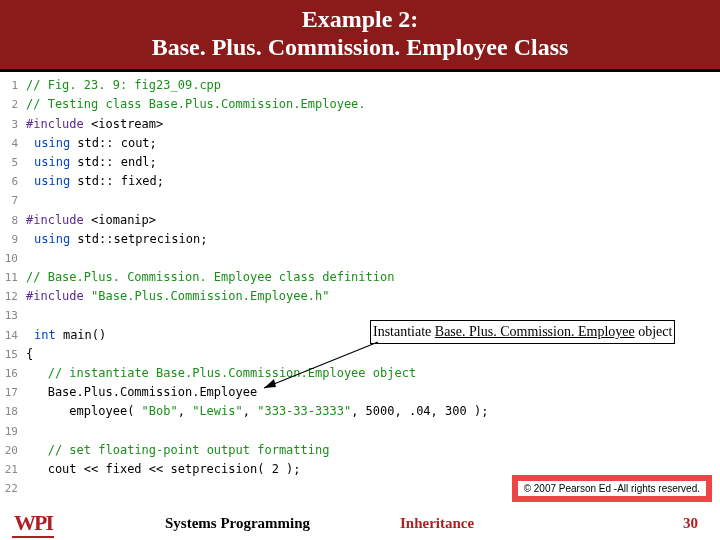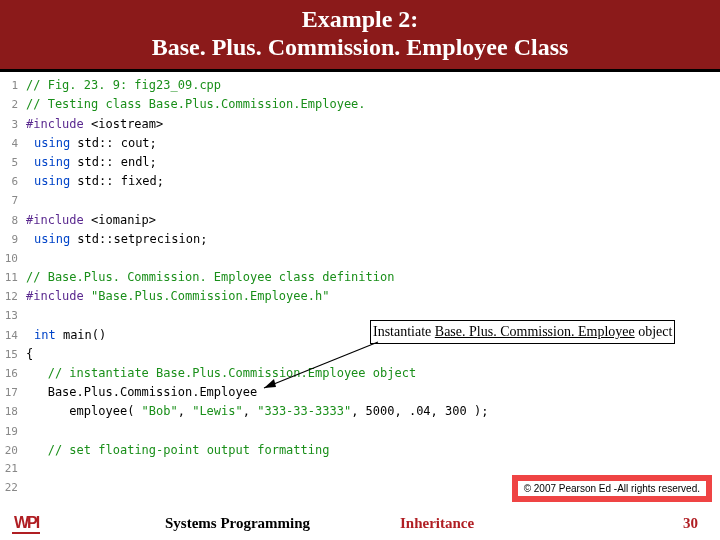--- a/index.html
+++ b/index.html
@@ -12,21 +12,21 @@
   .code { }
   .tok-comment { color: #1a8f1a; }
   .tok-pre { color: #5a298f; }
   .tok-kw { color: #0044c8; margin-left: 8px; }
   .tok-str { color: #1a8f1a; }
   .callout { position: absolute; border: 1px solid #000; background: #fff; padding: 3px 2px; font-family: "Times New Roman", serif; font-size: 14px; }
   .callout u { text-decoration: underline; }
   .arrow-svg { position: absolute; pointer-events: none; }
   .copyright { position: absolute; right: 8px; bottom: 38px; border: 6px solid #ef4444; padding: 2px 6px; font-size: 10px; background: #fff; }
   .footer { position: absolute; bottom: 0; left: 0; right: 0; height: 34px; display: flex; align-items: center; }
-  .wpi-logo { font-family: Liberation Sans, sans-serif; font-weight: bold; font-size: 16px; color: #b01e23; letter-spacing: -2px; margin-left: 14px; position: relative; }
+  .wpi-logo { font-family: Liberation Serif, serif; font-weight: bold; font-size: 22px; color: #b01e23; letter-spacing: -2px; margin-left: 14px; position: relative; }
   .wpi-logo::after { content: ""; position: absolute; left: -2px; right: -2px; bottom: -2px; height: 2px; background: #b01e23; }
   .foot-left { font-family: "Comic Sans MS", cursive; font-weight: bold; font-size: 15px; color: #000; position: absolute; left: 165px; }
   .foot-mid { font-family: "Comic Sans MS", cursive; font-weight: bold; font-size: 15px; color: #b01e23; position: absolute; left: 400px; }
   .foot-right { font-family: "Comic Sans MS", cursive; font-weight: bold; font-size: 15px; color: #b01e23; position: absolute; right: 22px; text-align: center; }
 </style>
 </head>
 <body>
 
 <div class="header">
   <h1>
@@ -49,21 +49,21 @@
     <div class="code-line"><span class="line-num">11</span><span class="code"><span class="tok-comment">// Base.Plus. Commission. Employee class definition</span></span></div>
     <div class="code-line"><span class="line-num">12</span><span class="code"><span class="tok-pre">#include</span><span> </span><span class="tok-str">"Base.Plus.Commission.Employee.h"</span></span></div>
     <div class="code-line"><span class="line-num">13</span><span class="code">&nbsp;</span></div>
     <div class="code-line"><span class="line-num">14</span><span class="code"><span class="tok-kw">int</span><span> main()</span></span></div>
     <div class="code-line"><span class="line-num">15</span><span class="code"><span>{</span></span></div>
     <div class="code-line"><span class="line-num">16</span><span class="code"><span>   </span><span class="tok-comment">// instantiate Base.Plus.Commission.Employee object</span></span></div>
     <div class="code-line"><span class="line-num">17</span><span class="code"><span>   Base.Plus.Commission.Employee</span></span></div>
     <div class="code-line"><span class="line-num">18</span><span class="code"><span>      employee( </span><span class="tok-str">"Bob"</span><span>, </span><span class="tok-str">"Lewis"</span><span>, </span><span class="tok-str">"333-33-3333"</span><span>, 5000, .04, 300 );</span></span></div>
     <div class="code-line"><span class="line-num">19</span><span class="code">&nbsp;</span></div>
     <div class="code-line"><span class="line-num">20</span><span class="code"><span>   </span><span class="tok-comment">// set floating-point output formatting</span></span></div>
-    <div class="code-line"><span class="line-num">21</span></div>
+    <div class="code-line"><span class="line-num">21</span><span class="code"><span>   cout &lt;&lt; fixed &lt;&lt; setprecision( 2 );</span></span></div>
     <div class="code-line"><span class="line-num">22</span><span class="code">&nbsp;</span></div>
 
   <div class="callout" style="top:248px; left:370px;">
     <span>Instantiate </span><u>Base. Plus. Commission. Employee</u><span> object</span>
   </div>
   <svg class="arrow-svg" style="top:268px; left:260px;" width="130" height="60">
     <line x1="118" y1="2" x2="4" y2="48" stroke="#000" stroke-width="1.2"></line>
     <polygon points="4,48 14,39 16,47" fill="#000"></polygon>
   </svg>
 </div>

